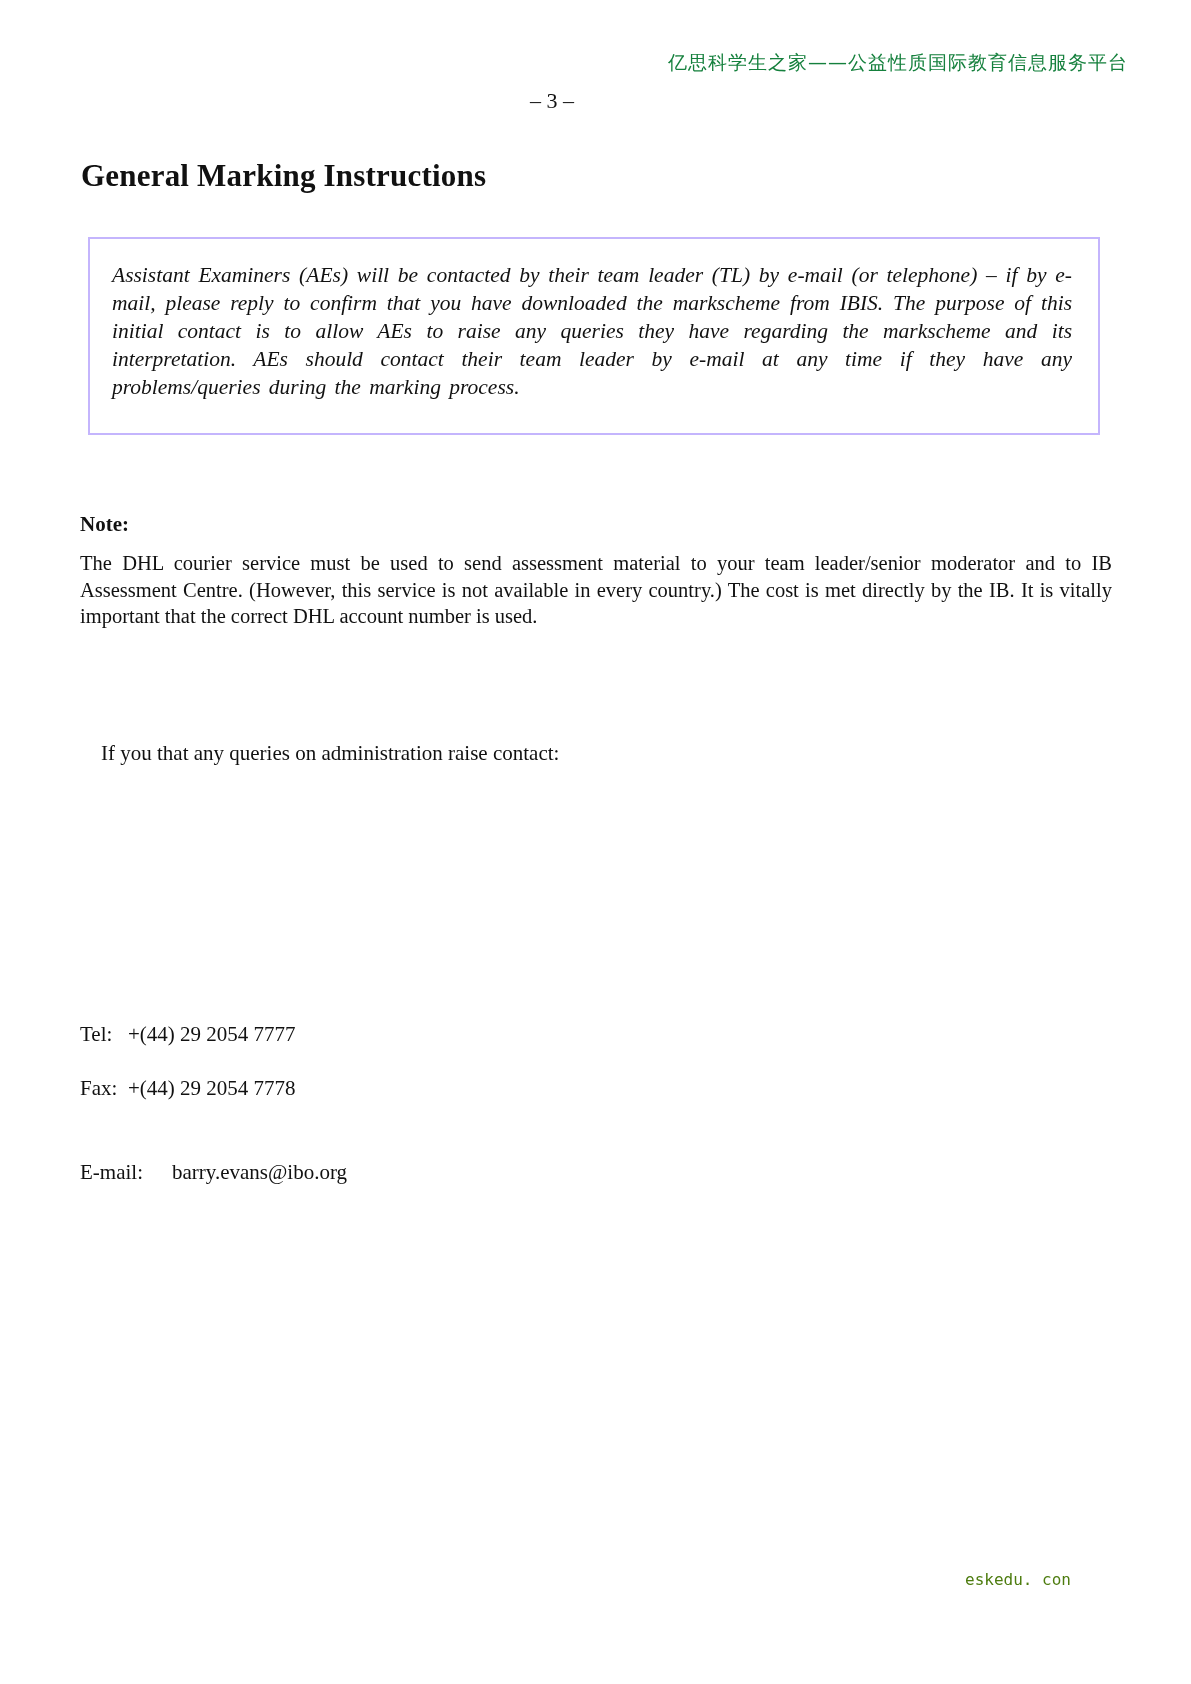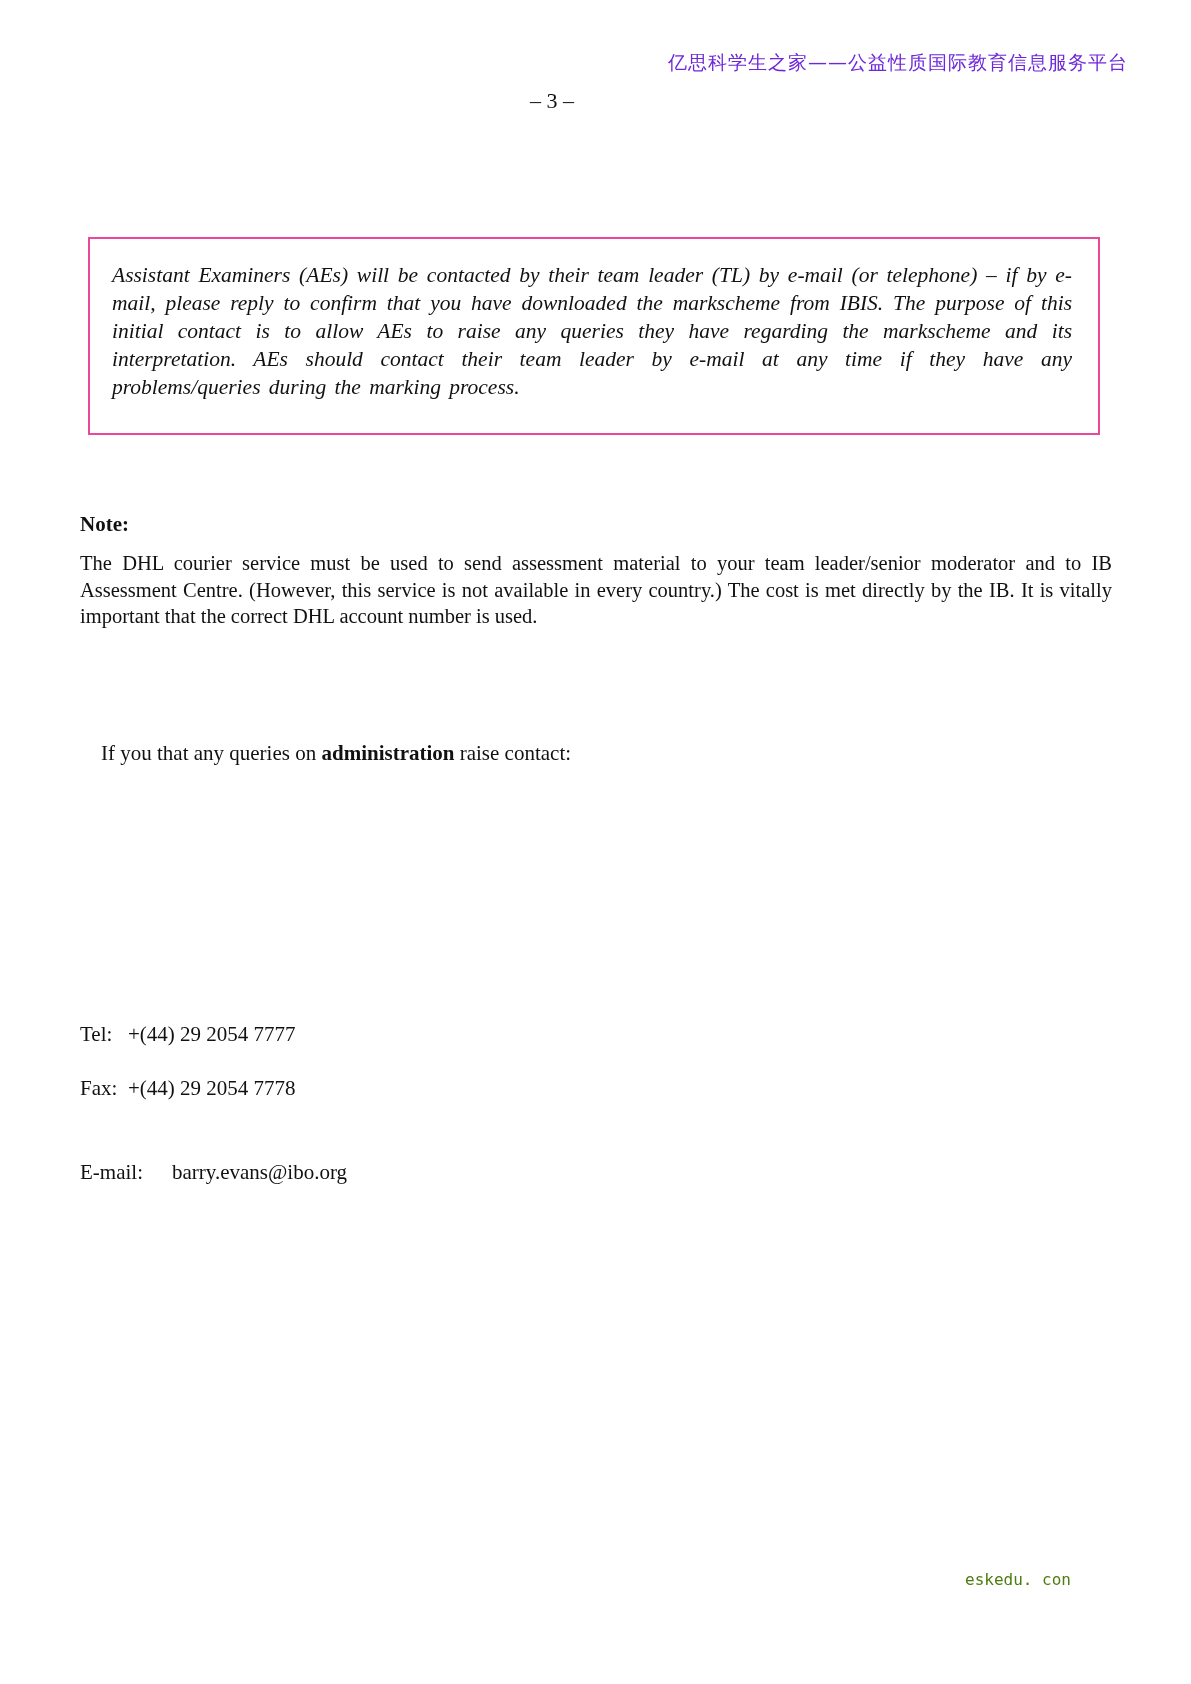--- a/index.html
+++ b/index.html
@@ -15,21 +15,21 @@
     font-family: "Liberation Serif", serif;
     color: #111111;
     overflow: hidden;
   }
   .cn-watermark {
     position: absolute;
     left: 668px;
     top: 50px;
     font-family: "DejaVu Sans", sans-serif;
     font-size: 19px;
-    color: #6d28d9;
+    color: #15803d;
     letter-spacing: 1px;
     white-space: nowrap;
   }
   .page-number {
     position: absolute;
     left: 530px;
     top: 88px;
     font-size: 22px;
     white-space: nowrap;
   }
@@ -47,21 +47,21 @@
     font-size: 31px;
     font-weight: bold;
     letter-spacing: 0.2px;
   }
   .instructions-box {
     position: absolute;
     left: 88px;
     top: 237px;
     width: 1012px;
     height: 198px;
-    border: 2px solid #ec4899;
+    border: 2px solid #c4b5fd;
     box-sizing: border-box;
     padding: 22px 26px 0 22px;
   }
   .instructions-box p {
     margin: 0;
     font-style: italic;
     font-size: 21.5px;
     line-height: 28px;
     text-align: justify;
     word-spacing: 3px;
@@ -83,21 +83,21 @@
     text-align: justify;
     margin: 0;
   }
   .queries-line {
     position: absolute;
     left: 80px;
     top: 716px;
     font-size: 21px;
     white-space: pre-wrap;
   }
-  .queries-line .bold { font-weight: bold; }
+  .queries-line .bold { font-weight: normal; }
   .address-block {
     position: absolute;
     left: 80px;
     top: 772px;
     font-size: 21px;
   }
   .address-block div {
     line-height: 27.5px;
     white-space: pre-wrap;
   }
@@ -129,20 +129,21 @@
 </head>
 <body>
 
 <div class="page">
 
   <div class="cn-watermark">亿思科学生之家——公益性质国际教育信息服务平台</div>
 
   <div class="page-number">– 3 –</div>
 
 
+  <h1 class="title" style="margin:0;">General Marking Instructions</h1>
 
   <div class="instructions-box">
     <p>Assistant Examiners (AEs) will be contacted by their team leader (TL) by e-mail (or telephone) – if by e-mail, please reply to confirm that you have downloaded the markscheme from IBIS.  The purpose of this initial contact is to allow AEs to raise any queries they have regarding the markscheme and its interpretation. AEs should contact their team leader by e-mail at any time if they have any problems/queries during the marking process.</p>
   </div>
 
   <div class="note-label">Note:</div>
 
   <p class="note-text">The DHL courier service must be used to send assessment material to your team leader/senior moderator and to IB Assessment Centre.  (However, this service is not available in every country.)  The cost is met directly by the IB.  It is vitally important that the correct DHL account number is used.</p>
 
   <div class="queries-line">

